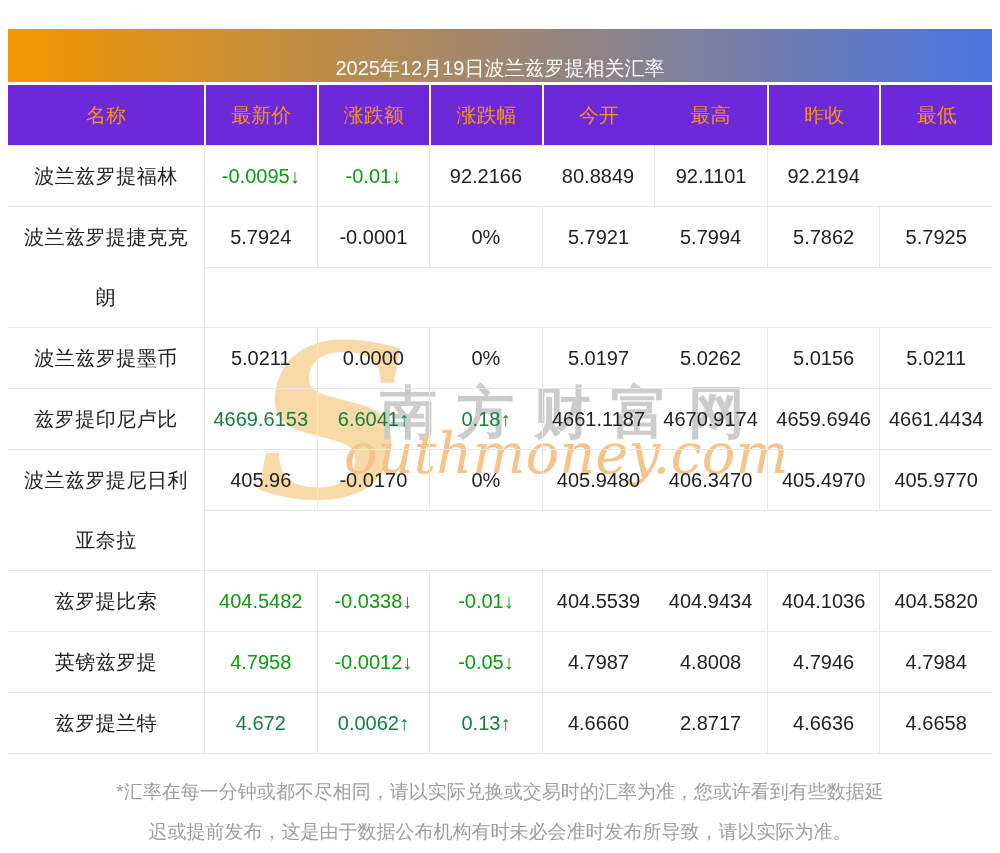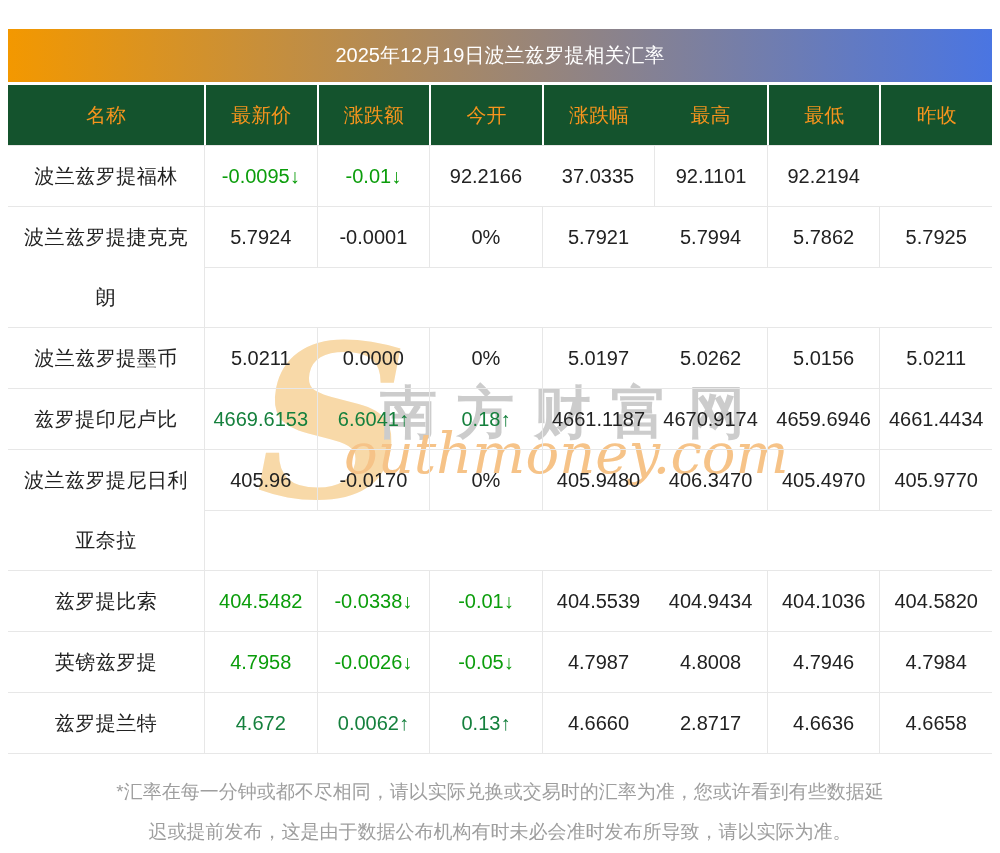--- a/index.html
+++ b/index.html
@@ -8,30 +8,30 @@
     font-family:"Liberation Sans","DejaVu Sans",sans-serif;
     color:#222;
   }
   .wrap { position:relative; margin:29px 8px 0 8px; }
 
   
   .titlebar {
     height:53px; margin-bottom:3px;
     background:linear-gradient(90deg,#f39800 0%,#4a75e2 100%);
     color:#ffffff; font-size:20px;
-    display:flex; align-items:center; justify-content:center;
+    display:flex; align-items:flex-end; justify-content:center;
     position:relative; z-index:2;
   }
 
   
   .tbl { position:relative; z-index:1; border-bottom:1px solid #e7e7e7; }
 
   .thead {
     display:grid; grid-template-columns:196px repeat(7,1fr);
-    height:60px; background:#14532d;
+    height:60px; background:#6d28d9;
   }
   .hcell {
     display:flex; align-items:center; justify-content:center;
     color:#f7941d; font-size:20px; border-left:2px solid #ffffff;
   }
   .hcell.no-sep { border-left:none; }
 
   .row {
     display:grid; grid-template-columns:196px repeat(7,1fr);
     height:60px; border-top:1px solid #e7e7e7;
@@ -89,33 +89,33 @@
 
   <div class="titlebar">
     <span>2025年12月19日波兰兹罗提相关汇率</span>
   </div>
 
   <div class="tbl">
     <div class="thead" id="thead">
         <div class="hcell no-sep">名称</div>
         <div class="hcell">最新价</div>
         <div class="hcell">涨跌额</div>
+        <div class="hcell">涨跌幅</div>
         <div class="hcell">今开</div>
-        <div class="hcell">涨跌幅</div>
         <div class="hcell no-sep">最高</div>
+        <div class="hcell">昨收</div>
         <div class="hcell">最低</div>
-        <div class="hcell">昨收</div>
       </div>
     <div id="tbody">
         <div class="row">
           <div class="cell name">波兰兹罗提福林</div>
           <div class="cell down">-0.0095↓</div>
           <div class="cell down">-0.01↓</div>
           <div class="cell">92.2166</div>
-          <div class="cell no-left">37.0335</div>
+          <div class="cell no-left">80.8849</div>
           <div class="cell">92.1101</div>
           <div class="cell">92.2194</div>
         </div>
         <div class="row tall">
           <div class="cell name">波兰兹罗提捷克克朗</div>
           <div class="cell">5.7924</div>
           <div class="cell">-0.0001</div>
           <div class="cell">0%</div>
           <div class="cell">5.7921</div>
           <div class="cell no-left">5.7994</div>
@@ -160,21 +160,21 @@
           <div class="cell down">-0.0338↓</div>
           <div class="cell down">-0.01↓</div>
           <div class="cell">404.5539</div>
           <div class="cell no-left">404.9434</div>
           <div class="cell">404.1036</div>
           <div class="cell">404.5820</div>
         </div>
         <div class="row">
           <div class="cell name">英镑兹罗提</div>
           <div class="cell down">4.7958</div>
-          <div class="cell down">-0.0026↓</div>
+          <div class="cell down">-0.0012↓</div>
           <div class="cell down">-0.05↓</div>
           <div class="cell">4.7987</div>
           <div class="cell no-left">4.8008</div>
           <div class="cell">4.7946</div>
           <div class="cell">4.7984</div>
         </div>
         <div class="row">
           <div class="cell name">兹罗提兰特</div>
           <div class="cell up">4.672</div>
           <div class="cell up">0.0062↑</div>

